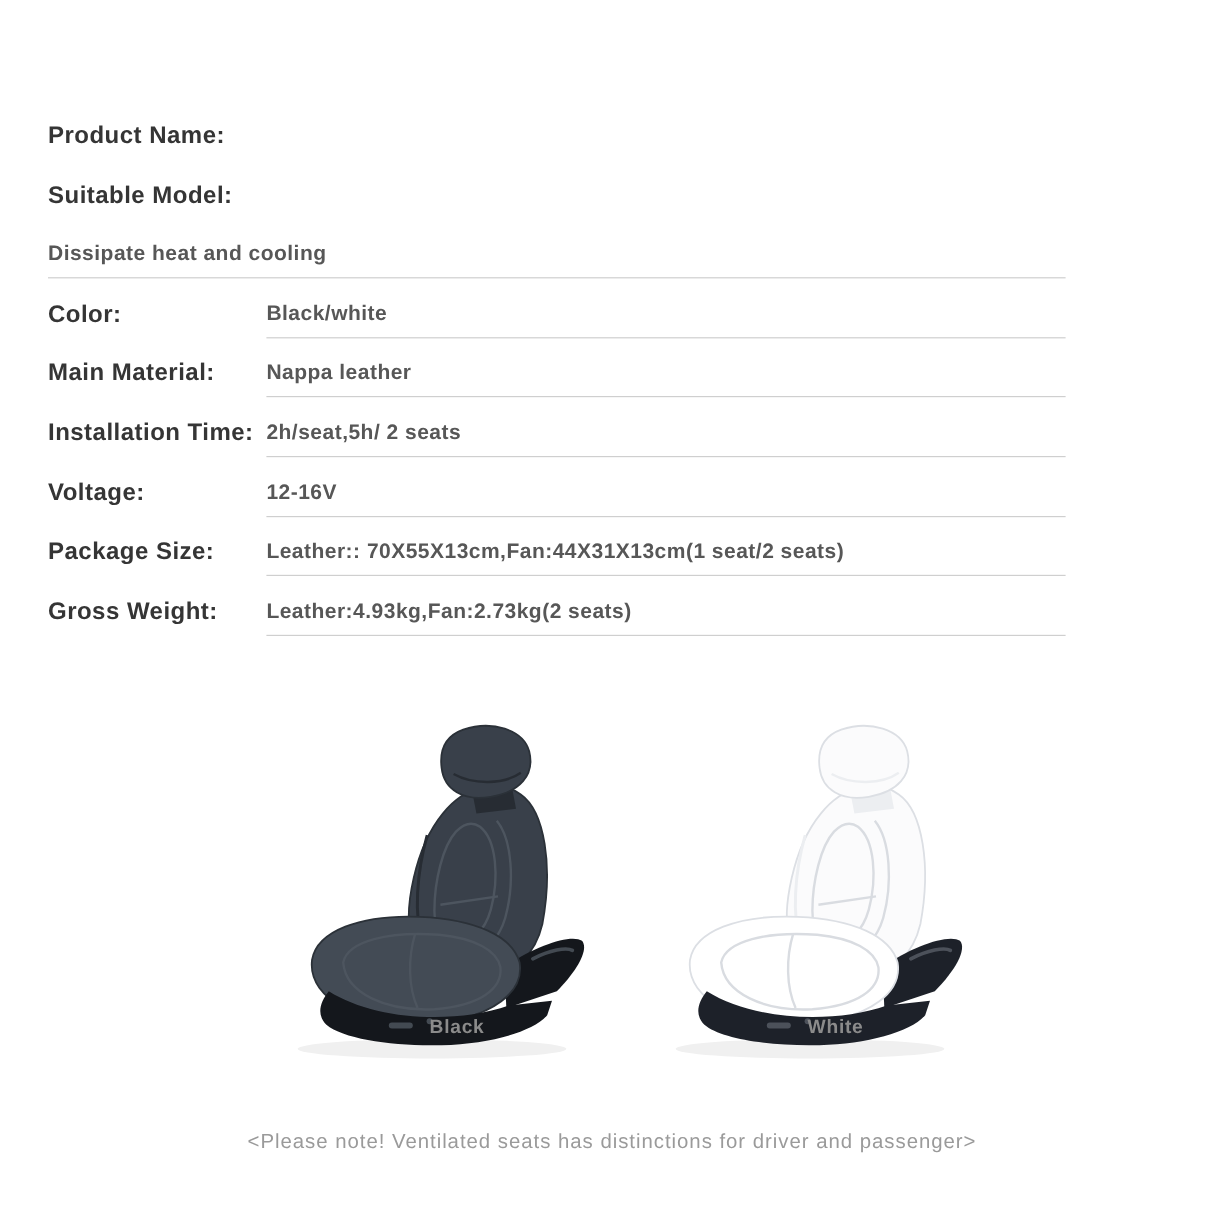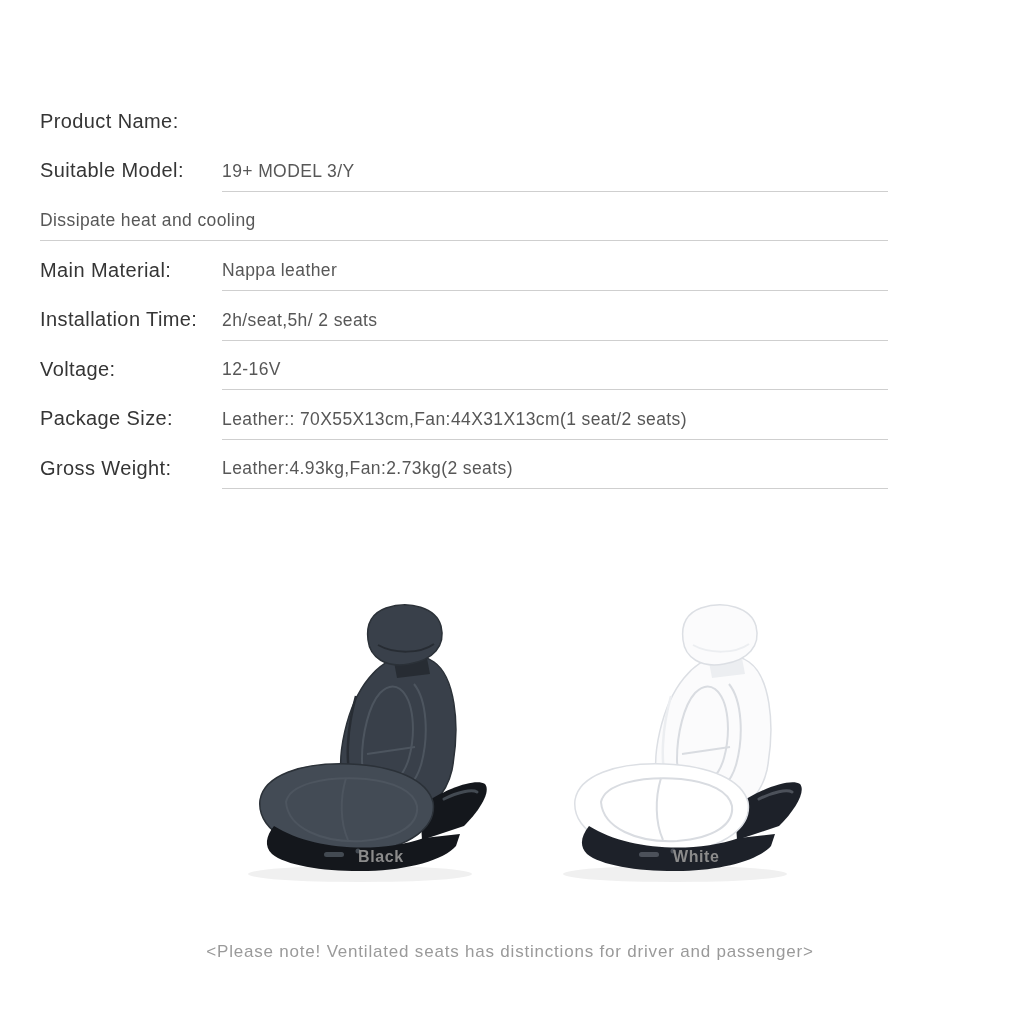--- a/index.html
+++ b/index.html
@@ -12,21 +12,21 @@
   *{margin:0;padding:0;box-sizing:border-box;}
   html,body{background:#fff;}
   body{
     width:1020px;height:1020px;position:relative;overflow:hidden;
     font-family:"Liberation Sans","DejaVu Sans",sans-serif;
   }
   .page{position:absolute;inset:0;background:#ffffff;}
 
   
   .spec{position:absolute;left:40px;top:102px;width:848px;}
-  .spec-row{display:flex;height:49.6px;align-items:center;}
+  .spec-row{display:flex;height:49.6px;align-items:flex-start;font-weight:bold;}
   .spec-label{
     width:182px;flex:0 0 182px;display:flex;align-items:flex-end;
     padding-bottom:11px;color:var(--label-text);font-size:20px;
     letter-spacing:.4px;white-space:nowrap;
   }
   .spec-value-cell{
     flex:1;display:flex;align-items:flex-end;border-bottom:1px solid var(--divider);
     padding-bottom:9px;
   }
   .spec-value{
@@ -57,27 +57,30 @@
 <body>
 
 <div class="page">
 
   <div class="spec">
     <div class="spec-row">
       <div class="spec-label">Product Name:</div>
     </div>
     <div class="spec-row">
       <div class="spec-label">Suitable Model:</div>
-      <div class="spec-value-cell">
-        <span class="spec-value">19+ MODEL 3/Y</span>
-      </div>
     </div>
     <div class="spec-row">
       <div class="spec-value-cell">
         <span class="spec-value">Dissipate heat and cooling</span>
+      </div>
+    </div>
+    <div class="spec-row">
+      <div class="spec-label">Color:</div>
+      <div class="spec-value-cell">
+        <span class="spec-value">Black/white</span>
       </div>
     </div>
     <div class="spec-row">
       <div class="spec-label">Main Material:</div>
       <div class="spec-value-cell">
         <span class="spec-value">Nappa leather</span>
       </div>
     </div>
     <div class="spec-row">
       <div class="spec-label">Installation Time:</div>

